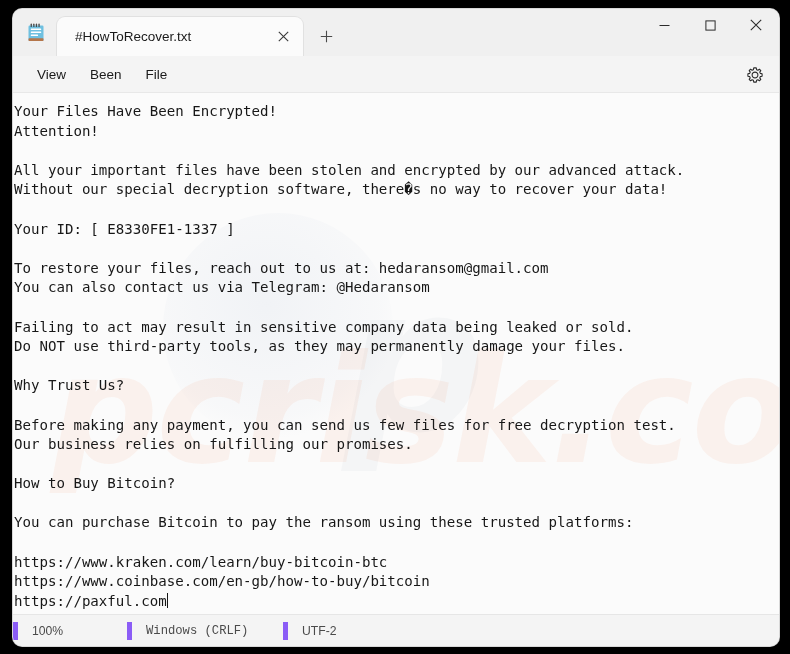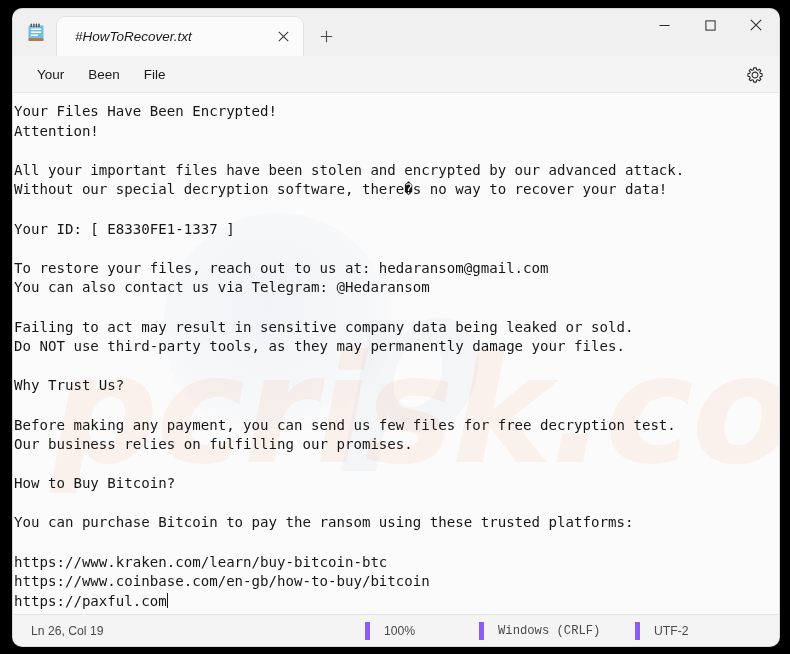--- a/index.html
+++ b/index.html
@@ -68,21 +68,20 @@
     background: #fbfbfb;
     border-radius: 8px 8px 0 0;
     box-shadow: 0 0 0 1px rgba(0,0,0,0.06);
   }
 
   .tab-title {
     font-size: 13.5px;
     color: #1a1a1a;
     white-space: nowrap;
     flex: 1 1 auto;
-    font-style: italic;
   }
 
   .tab-close {
     width: 28px;
     height: 28px;
     display: flex;
     align-items: center;
     justify-content: center;
     border-radius: 5px;
     flex: 0 0 auto;
@@ -293,21 +292,21 @@
         </div>
         <div class="wc close">
           <svg width="12" height="12" viewBox="0 0 12 12">
             <path d="M0.8 0.8 L11.2 11.2 M11.2 0.8 L0.8 11.2" stroke="#2b2b2b" stroke-width="1.05" fill="none"></path>
           </svg>
         </div>
       </div>
     </div>
 
     <div class="menubar">
-      <div class="menu-item">Your</div>
+      <div class="menu-item">View</div>
       <div class="menu-item">Been</div>
       <div class="menu-item">File</div>
 
       <div class="settings-btn">
         <svg width="16" height="16" viewBox="0 0 16 16">
           <path d="M8 5.1 A2.9 2.9 0 1 0 8 10.9 A2.9 2.9 0 1 0 8 5.1 Z" fill="none" stroke="#2b2b2b" stroke-width="1.1"></path>
           <path d="M8 0.9 L9.25 0.9 L9.6 2.7 L10.9 3.25 L12.4 2.2 L13.8 3.6 L12.75 5.1 L13.3 6.4 L15.1 6.75 L15.1 9.25 L13.3 9.6 L12.75 10.9 L13.8 12.4 L12.4 13.8 L10.9 12.75 L9.6 13.3 L9.25 15.1 L6.75 15.1 L6.4 13.3 L5.1 12.75 L3.6 13.8 L2.2 12.4 L3.25 10.9 L2.7 9.6 L0.9 9.25 L0.9 6.75 L2.7 6.4 L3.25 5.1 L2.2 3.6 L3.6 2.2 L5.1 3.25 L6.4 2.7 L6.75 0.9 Z" fill="none" stroke="#2b2b2b" stroke-width="1.1" stroke-linejoin="round"></path>
         </svg>
       </div>
     </div>
@@ -317,20 +316,19 @@
       <div class="watermark">
         <div class="wm-circle"></div>
         <div class="wm-text wm-mark">p</div>
         <div class="wm-text wm-main">pcrisk.com</div>
       </div>
 
       <div class="text-body"><span class="ln">Your Files Have Been Encrypted!</span><span class="ln">Attention!</span><span class="ln">&nbsp;</span><span class="ln">All your important files have been stolen and encrypted by our advanced attack.</span><span class="ln">Without our special decryption software, there�s no way to recover your data!</span><span class="ln">&nbsp;</span><span class="ln">Your ID: [ E8330FE1-1337 ]</span><span class="ln">&nbsp;</span><span class="ln">To restore your files, reach out to us at: hedaransom@gmail.com</span><span class="ln">You can also contact us via Telegram: @Hedaransom</span><span class="ln">&nbsp;</span><span class="ln">Failing to act may result in sensitive company data being leaked or sold.</span><span class="ln">Do NOT use third-party tools, as they may permanently damage your files.</span><span class="ln">&nbsp;</span><span class="ln">Why Trust Us?</span><span class="ln">&nbsp;</span><span class="ln">Before making any payment, you can send us few files for free decryption test.</span><span class="ln">Our business relies on fulfilling our promises.</span><span class="ln">&nbsp;</span><span class="ln">How to Buy Bitcoin?</span><span class="ln">&nbsp;</span><span class="ln">You can purchase Bitcoin to pay the ransom using these trusted platforms:</span><span class="ln">&nbsp;</span><span class="ln">https://www.kraken.com/learn/buy-bitcoin-btc</span><span class="ln">https://www.coinbase.com/en-gb/how-to-buy/bitcoin</span><span class="ln">https://paxful.com<span class="caret"></span></span></div>
     </div>
 
     <div class="statusbar">
-      <div class="sb-cell first">Ln 26, Col 19</div>
       <div class="sb-cell sep sb-zoom">100%</div>
       <div class="sb-cell sep sb-eol">Windows (CRLF)</div>
       <div class="sb-cell sep">UTF-2</div>
     </div>
 
   </div>
 </div>
 
 </body></html>

